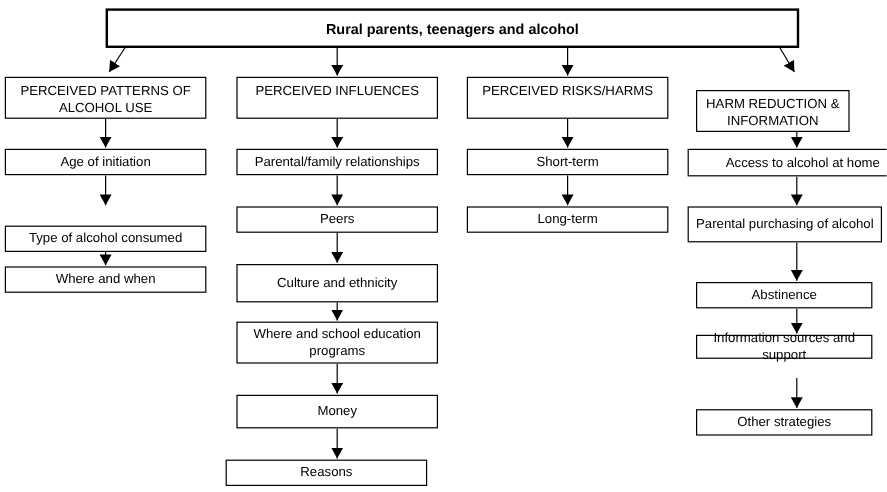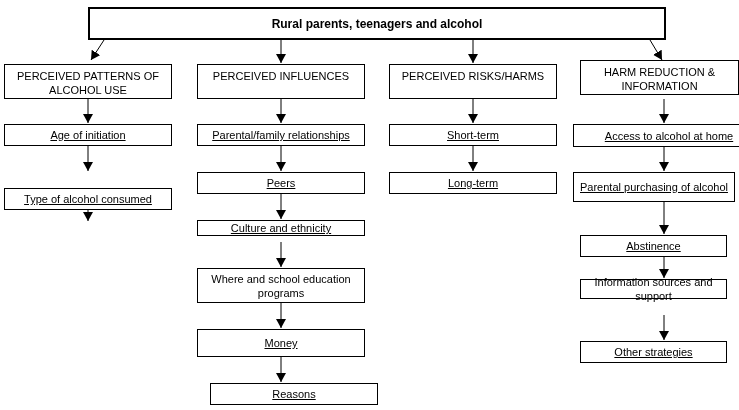--- a/index.html
+++ b/index.html
@@ -8,21 +8,21 @@
     font-family:"Liberation Sans", sans-serif;color:#000;
   }
   .connectors{position:absolute;left:0;top:0;width:739px;height:410px;}
   .box{
     position:absolute;box-sizing:border-box;background:#ffffff;border:1px solid #000000;
     display:flex;align-items:center;justify-content:center;text-align:center;
     font-size:11px;line-height:14px;padding:1px 3px;
   }
   .box.header{align-items:flex-start;padding-top:4px;}
   .box.root{border-width:2px;font-weight:bold;font-size:12px;align-items:center;}
-  .nowrap{white-space:nowrap;text-decoration:underline;}
+  .nowrap{white-space:nowrap;}
 </style>
 </head>
 <body>
 
 <div class="canvas">
 
   <svg class="connectors" viewBox="0 0 739 410" xmlns="http://www.w3.org/2000/svg">
     <defs>
       <marker id="ah" markerUnits="userSpaceOnUse" markerWidth="12" markerHeight="12" refX="9" refY="5" orient="auto">
         <polygon points="0,0 9,5 0,10" fill="#000000"></polygon>
@@ -58,33 +58,34 @@
       <line x1="664" y1="257" x2="664" y2="278" marker-end="url(#ah)"></line>
       <line x1="664" y1="315" x2="664" y2="340" marker-end="url(#ah)"></line>
     </g>
   </svg>
 
   <div class="box header" style="left:4px;top:64px;width:168px;height:35px">PERCEIVED PATTERNS OF ALCOHOL USE</div>
 
   <div class="box root" style="left:88px;top:7px;width:578px;height:33px">Rural parents, teenagers and alcohol</div>
   <div class="box nowrap" style="left:4px;top:124px;width:168px;height:22px">Age of initiation</div>
   <div class="box nowrap" style="left:4px;top:188px;width:168px;height:22px">Type of alcohol consumed</div>
+  <div class="box nowrap" style="left:4px;top:222px;width:168px;height:22px">Where and when</div>
 
   <div class="box header" style="left:197px;top:64px;width:168px;height:35px">PERCEIVED INFLUENCES</div>
   <div class="box nowrap" style="left:197px;top:124px;width:168px;height:22px">Parental/family relationships</div>
   <div class="box nowrap" style="left:197px;top:172px;width:168px;height:22px">Peers</div>
-  <div class="box nowrap" style="left:197px;top:220px;width:168px;height:16px">Culture and ethnicity</div>
+  <div class="box nowrap" style="left:197px;top:220px;width:168px;height:32px">Culture and ethnicity</div>
   <div class="box" style="left:197px;top:268px;width:168px;height:35px">Where and school education programs</div>
   <div class="box nowrap" style="left:197px;top:329px;width:168px;height:28px">Money</div>
-  <div class="box nowrap" style="left:210px;top:383px;width:168px;height:22px">Reasons</div>
+  <div class="box nowrap" style="left:188px;top:383px;width:168px;height:22px">Reasons</div>
 
   <div class="box header" style="left:389px;top:64px;width:168px;height:35px">PERCEIVED RISKS/HARMS</div>
   <div class="box nowrap" style="left:389px;top:124px;width:168px;height:22px">Short-term</div>
   <div class="box nowrap" style="left:389px;top:172px;width:168px;height:22px">Long-term</div>
 
-  <div class="box header" style="left:580px;top:60px;width:159px;height:35px">HARM REDUCTION &amp; INFORMATION</div>
+  <div class="box header" style="left:580px;top:75px;width:128px;height:35px">HARM REDUCTION &amp; INFORMATION</div>
   <div class="box nowrap" style="left:573px;top:124px;width:192px;height:23px">Access to alcohol at home</div>
   <div class="box nowrap" style="left:573px;top:172px;width:162px;height:30px">Parental purchasing of alcohol</div>
   <div class="box nowrap" style="left:580px;top:235px;width:147px;height:22px">Abstinence</div>
   <div class="box" style="left:580px;top:279px;width:147px;height:20px">Information sources and support</div>
   <div class="box nowrap" style="left:580px;top:341px;width:147px;height:22px">Other strategies</div>
 
 </div>
 
 </body></html>

